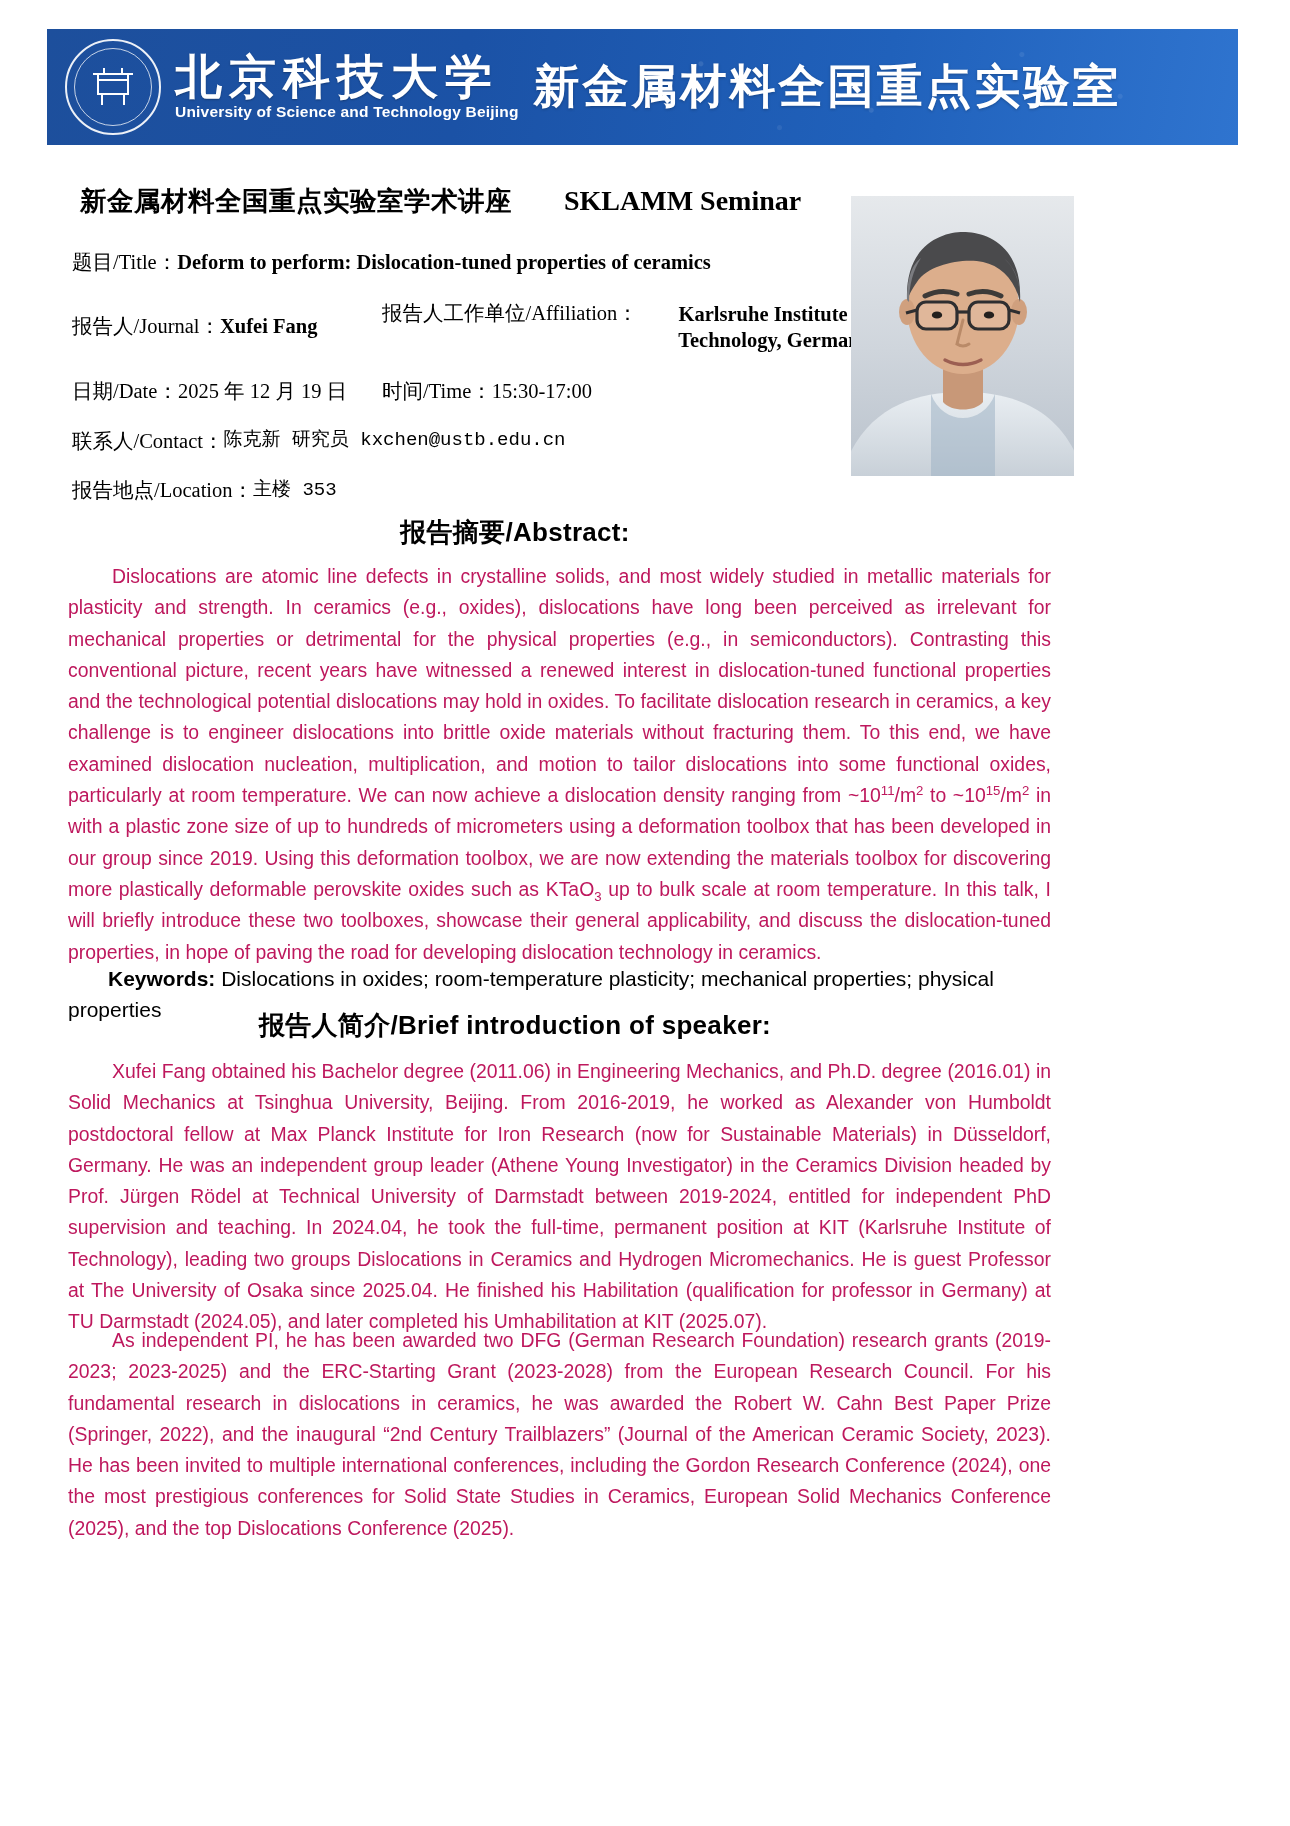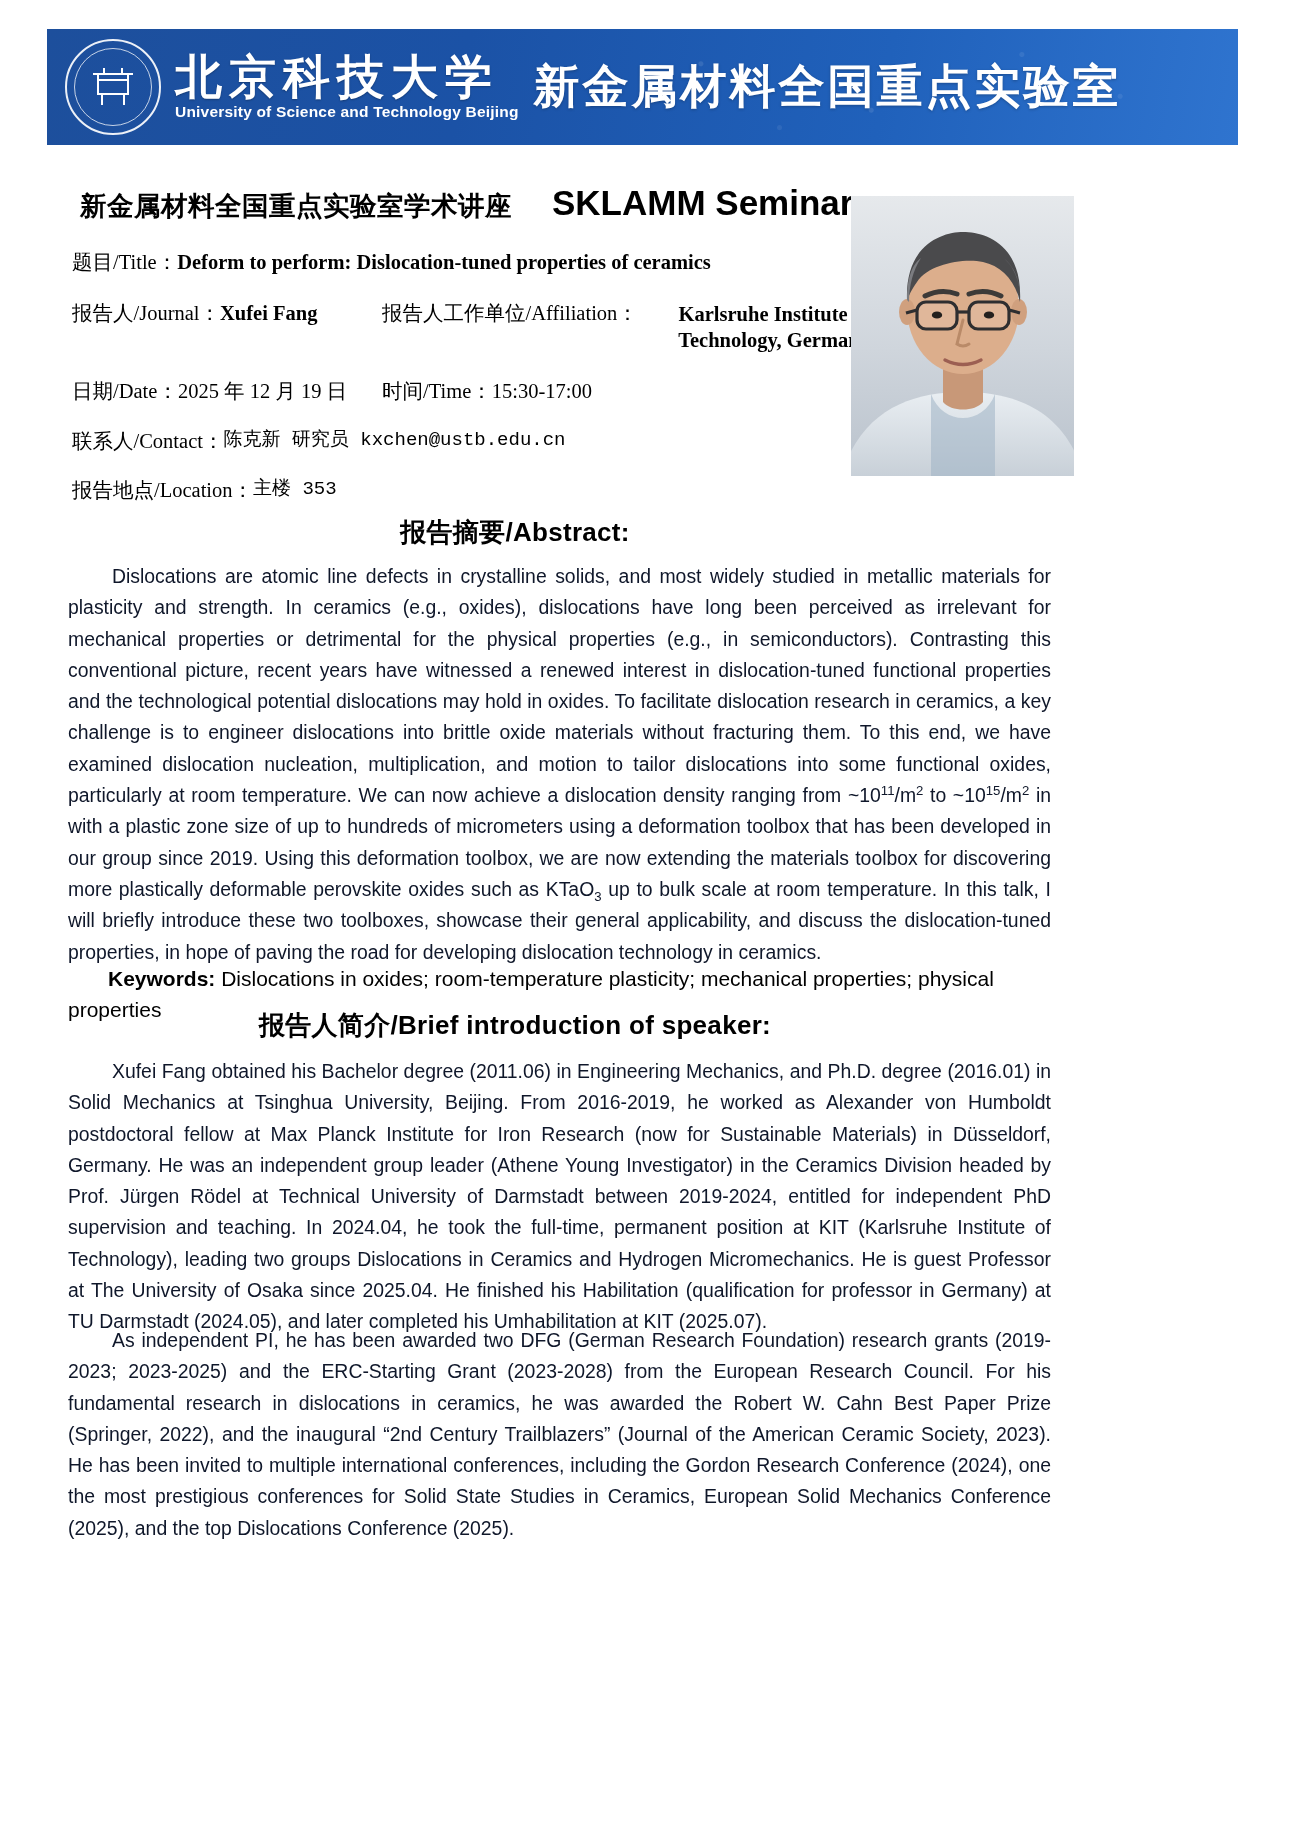--- a/index.html
+++ b/index.html
@@ -125,38 +125,38 @@
     align-items: baseline;
   }
   .doc-title-cn {
     font-family: "DejaVu Sans", sans-serif;
     font-size: 26.5px;
     font-weight: bold;
     letter-spacing: 0.5px;
     white-space: nowrap;
   }
   .doc-title-en {
-    font-family: Liberation Sans, sans-serif;
-    font-size: 35px;
-    font-weight: bold;
-    margin-left: 40px;
+    font-family: Liberation Serif, serif;
+    font-size: 28px;
+    font-weight: bold;
+    margin-left: 52px;
     white-space: nowrap;
   }
 
   .meta {
     position: absolute;
     left: 72px;
     top: 250px;
     width: 770px;
     font-size: 20.5px;
     line-height: 1.25;
   }
   .meta-row {
     display: flex;
-    align-items: flex-start;
+    align-items: center;
     margin-bottom: 25px;
   }
   .meta-row.tight { margin-bottom: 24px; }
   .lbl {
     font-family: "Liberation Serif", serif;
     font-weight: normal;
     white-space: nowrap;
   }
   .val {
     font-weight: bold;
@@ -203,21 +203,21 @@
   
   .body-block {
     position: absolute;
     left: 68px;
     width: 983px;
     font-family: "Liberation Sans", sans-serif;
     font-size: 19.4px;
     line-height: 31.3px;
     text-align: justify;
     text-justify: inter-word;
-    color: #0f172a;
+    color: #be185d;
   }
   #abstract-body { top: 561px; }
   #keywords-line {
     position: absolute;
     left: 68px;
     width: 983px;
     top: 963px;
     font-family: "Liberation Sans", sans-serif;
     font-size: 21px;
     line-height: 31.3px;

